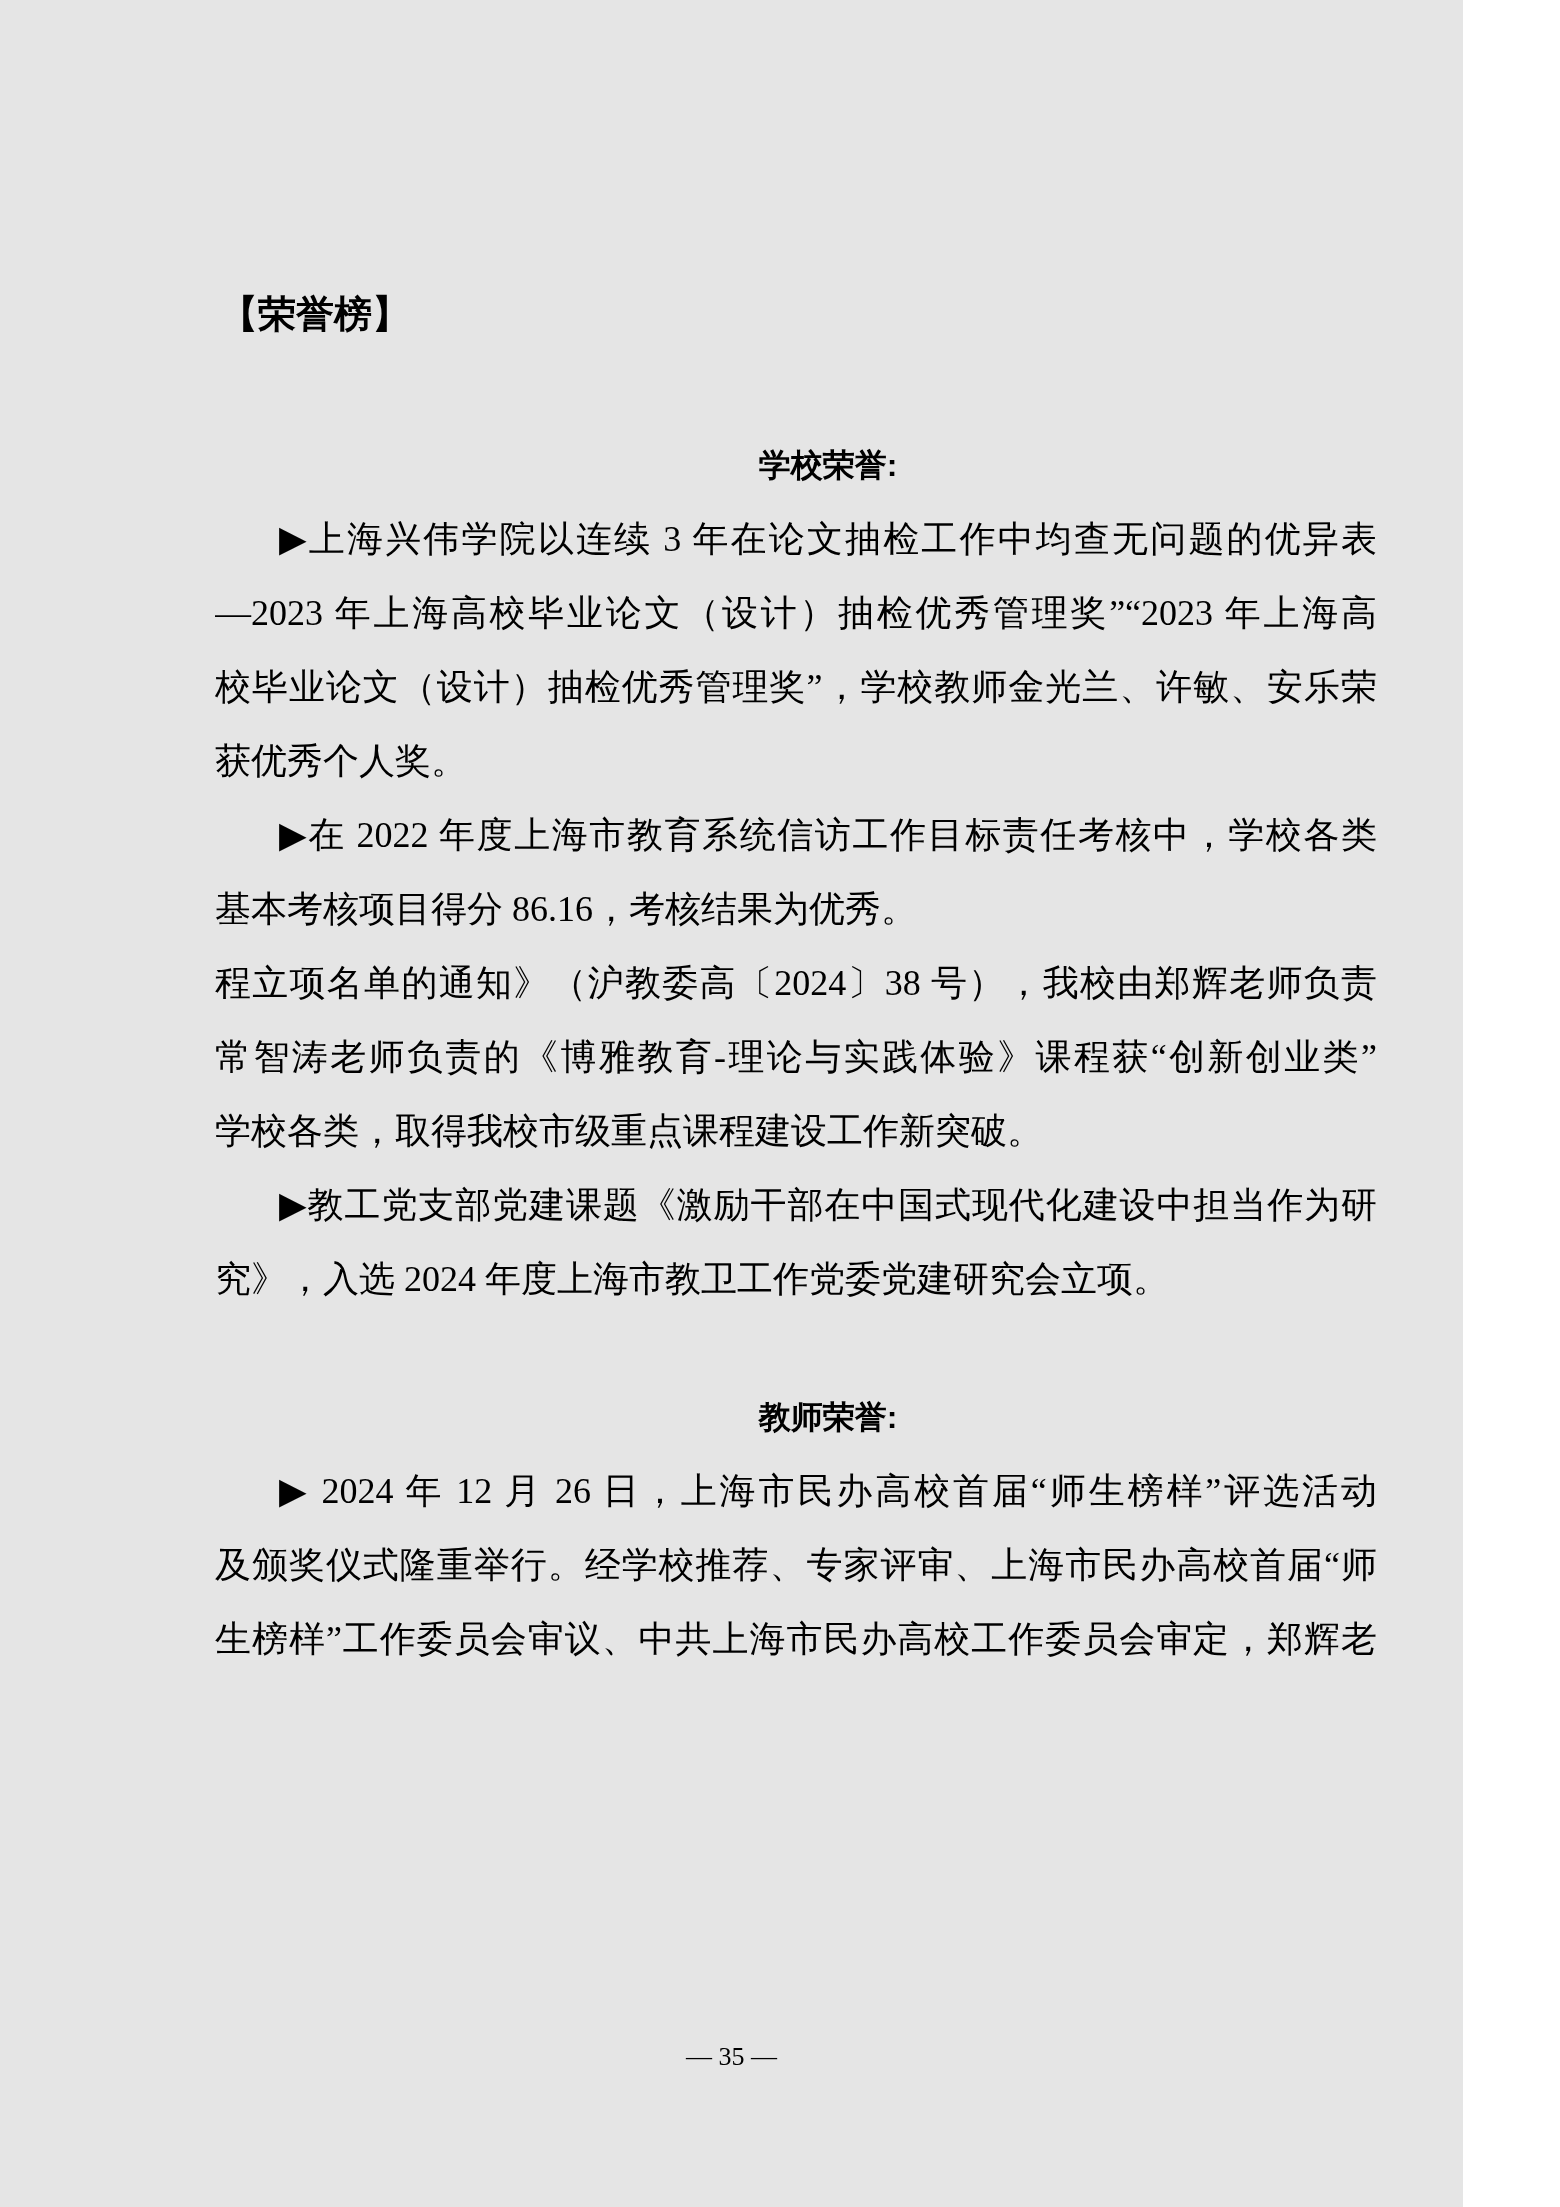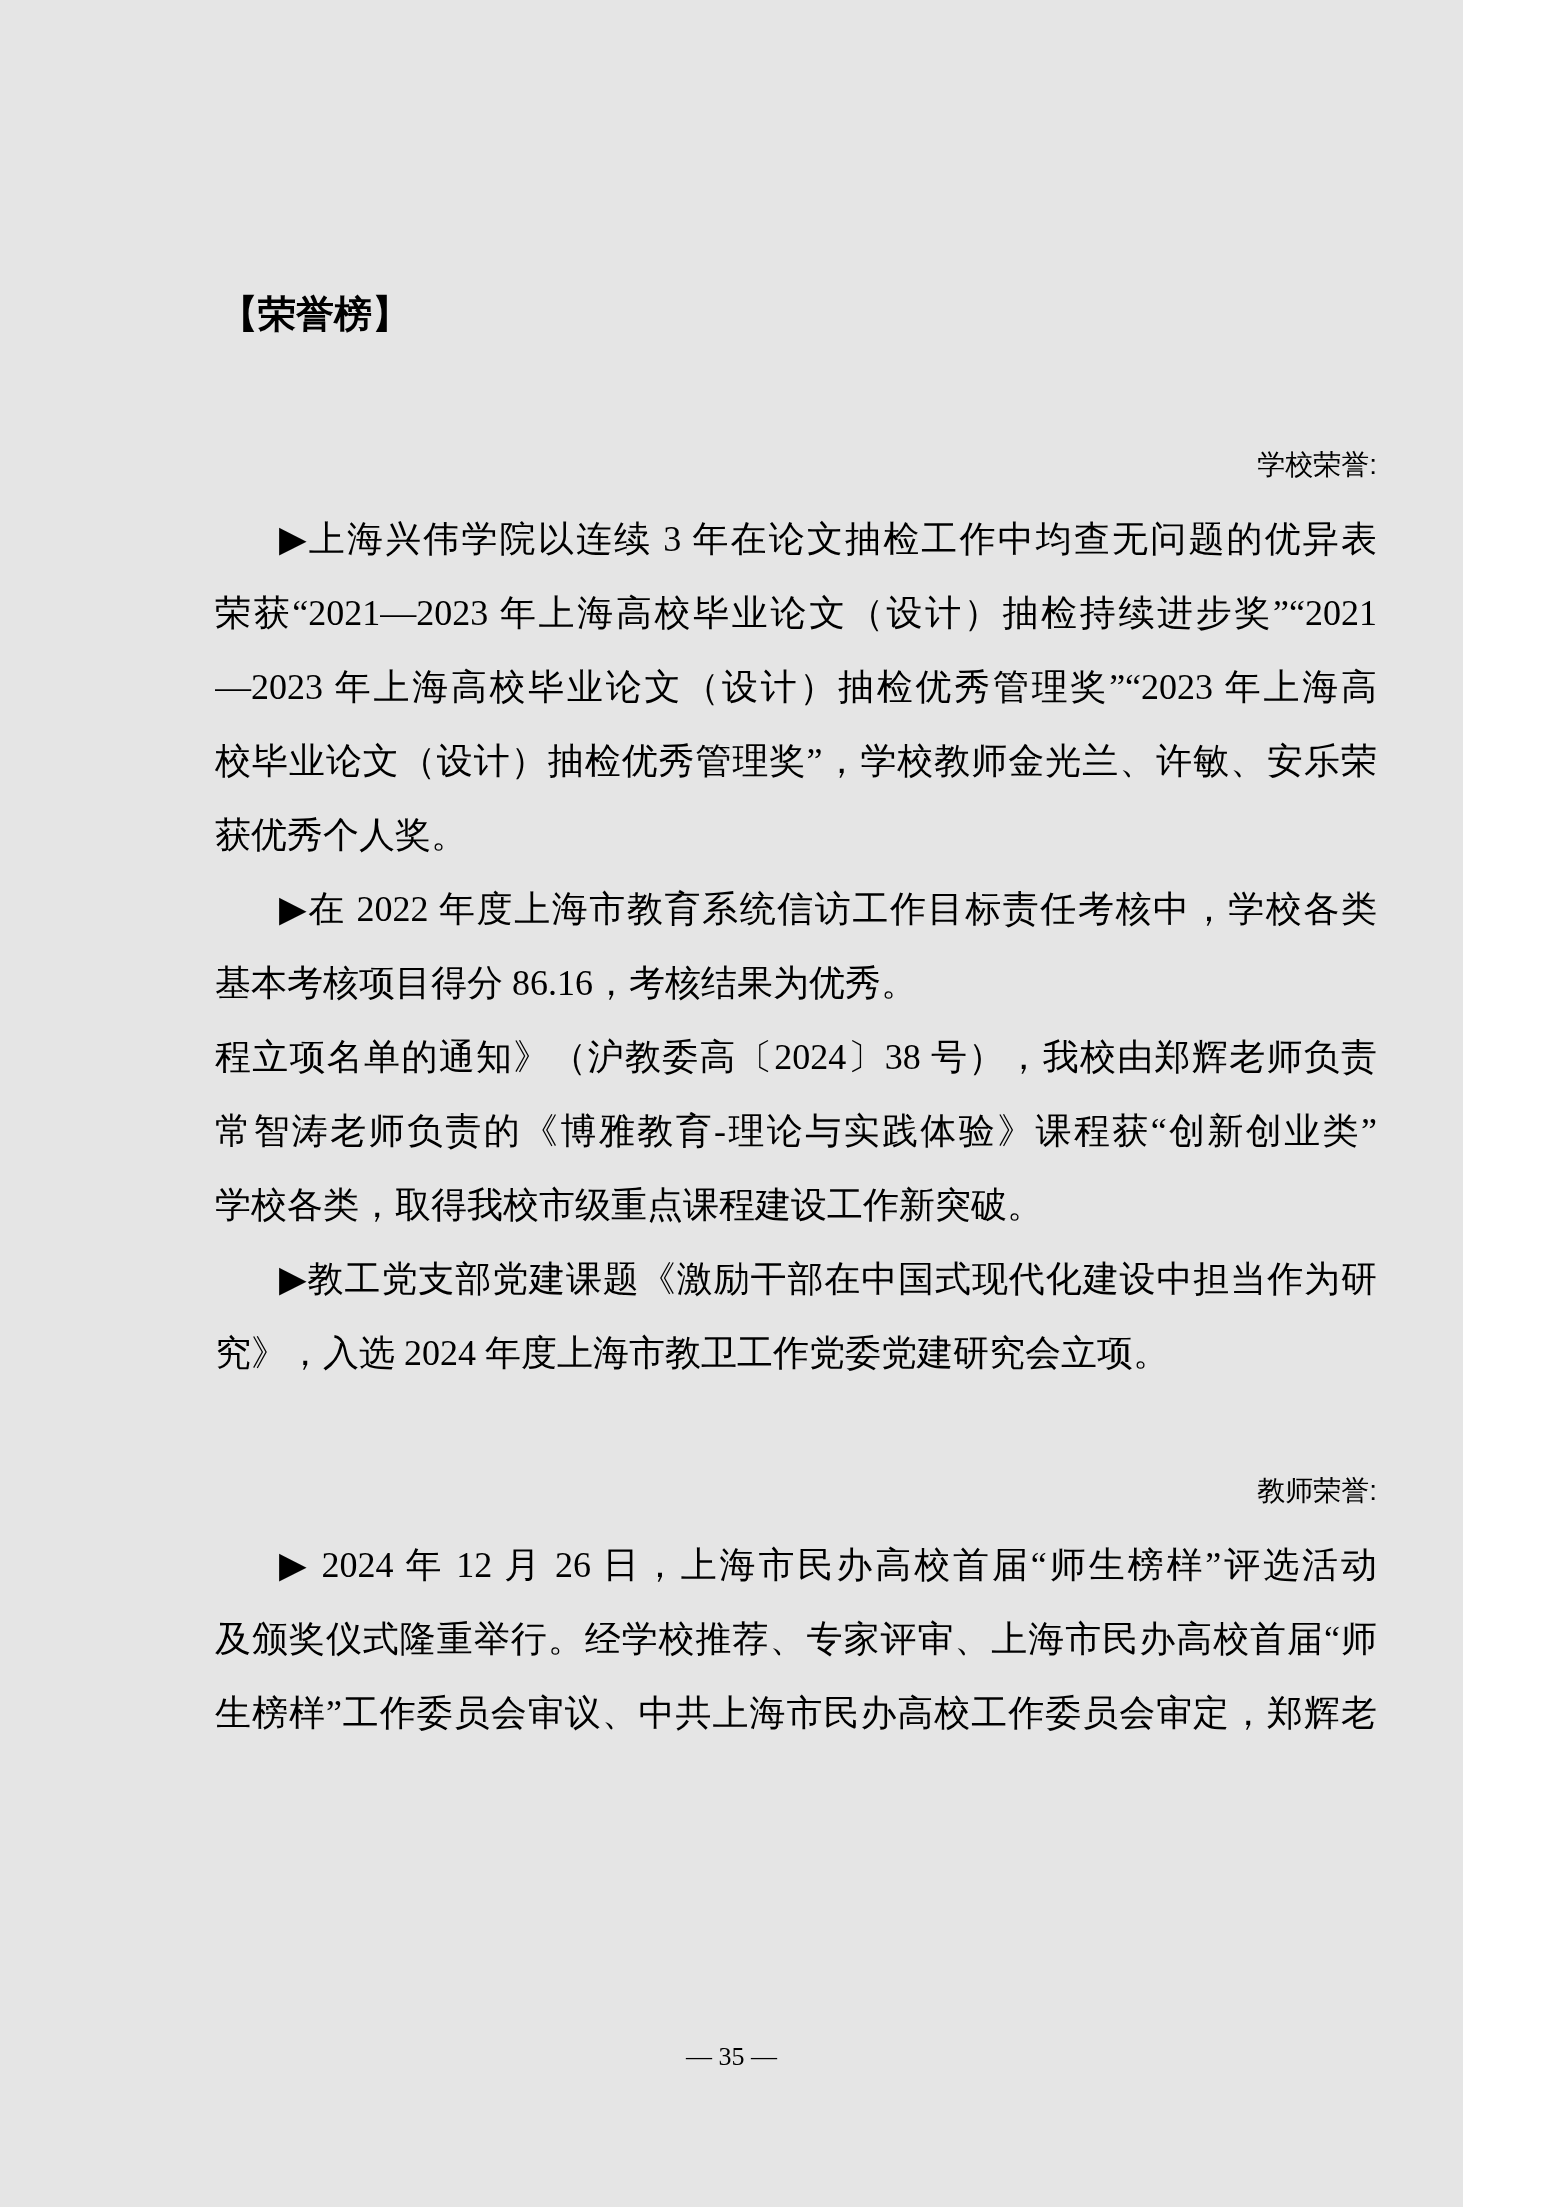--- a/index.html
+++ b/index.html
@@ -25,23 +25,23 @@
     position: absolute;
     left: 215px;
     top: 428px;
     width: 1162px;
   }
   .sec-heading {
     height: 74px;
     line-height: 74px;
     padding-left: 64px;
     font-family: "Liberation Sans", "DejaVu Sans", sans-serif;
-    font-weight: 400;
-    font-size: 28px;
-    text-align: right;
+    font-weight: 700;
+    font-size: 32px;
+    text-align: center;
     white-space: nowrap;
   }
   .line {
     height: 74px;
     line-height: 74px;
     font-family: "Liberation Serif", "DejaVu Serif", serif;
     font-size: 36px;
     text-align: justify;
     text-align-last: justify;
     overflow: hidden;
@@ -65,21 +65,20 @@
 
 <div class="page">
 
   <div class="doc-title">【荣誉榜】</div>
 
   <div class="body-col">
 
     <div class="sec-heading">学校荣誉:</div>
 
     <div class="line ind">▶上海兴伟学院以连续 3 年在论文抽检工作中均查无问题的优异表现，</div>
-    <div class="line">荣获“2021—2023 年上海高校毕业论文（设计）抽检持续进步奖”“2021</div>
     <div class="line">—2023 年上海高校毕业论文（设计）抽检优秀管理奖”“2023 年上海高</div>
     <div class="line">校毕业论文（设计）抽检优秀管理奖”，学校教师金光兰、许敏、安乐荣</div>
     <div class="line noj">获优秀个人奖。</div>
     <div class="line ind">▶在 2022 年度上海市教育系统信访工作目标责任考核中，学校各类</div>
     <div class="line noj">基本考核项目得分 86.16，考核结果为优秀。</div>
     <div class="line">程立项名单的通知》（沪教委高〔2024〕38 号），我校由郑辉老师负责</div>
     <div class="line">常智涛老师负责的《博雅教育-理论与实践体验》课程获“创新创业类”</div>
     <div class="line noj">学校各类，取得我校市级重点课程建设工作新突破。</div>
     <div class="line ind">▶教工党支部党建课题《激励干部在中国式现代化建设中担当作为研</div>
     <div class="line noj">究》，入选 2024 年度上海市教卫工作党委党建研究会立项。</div>

